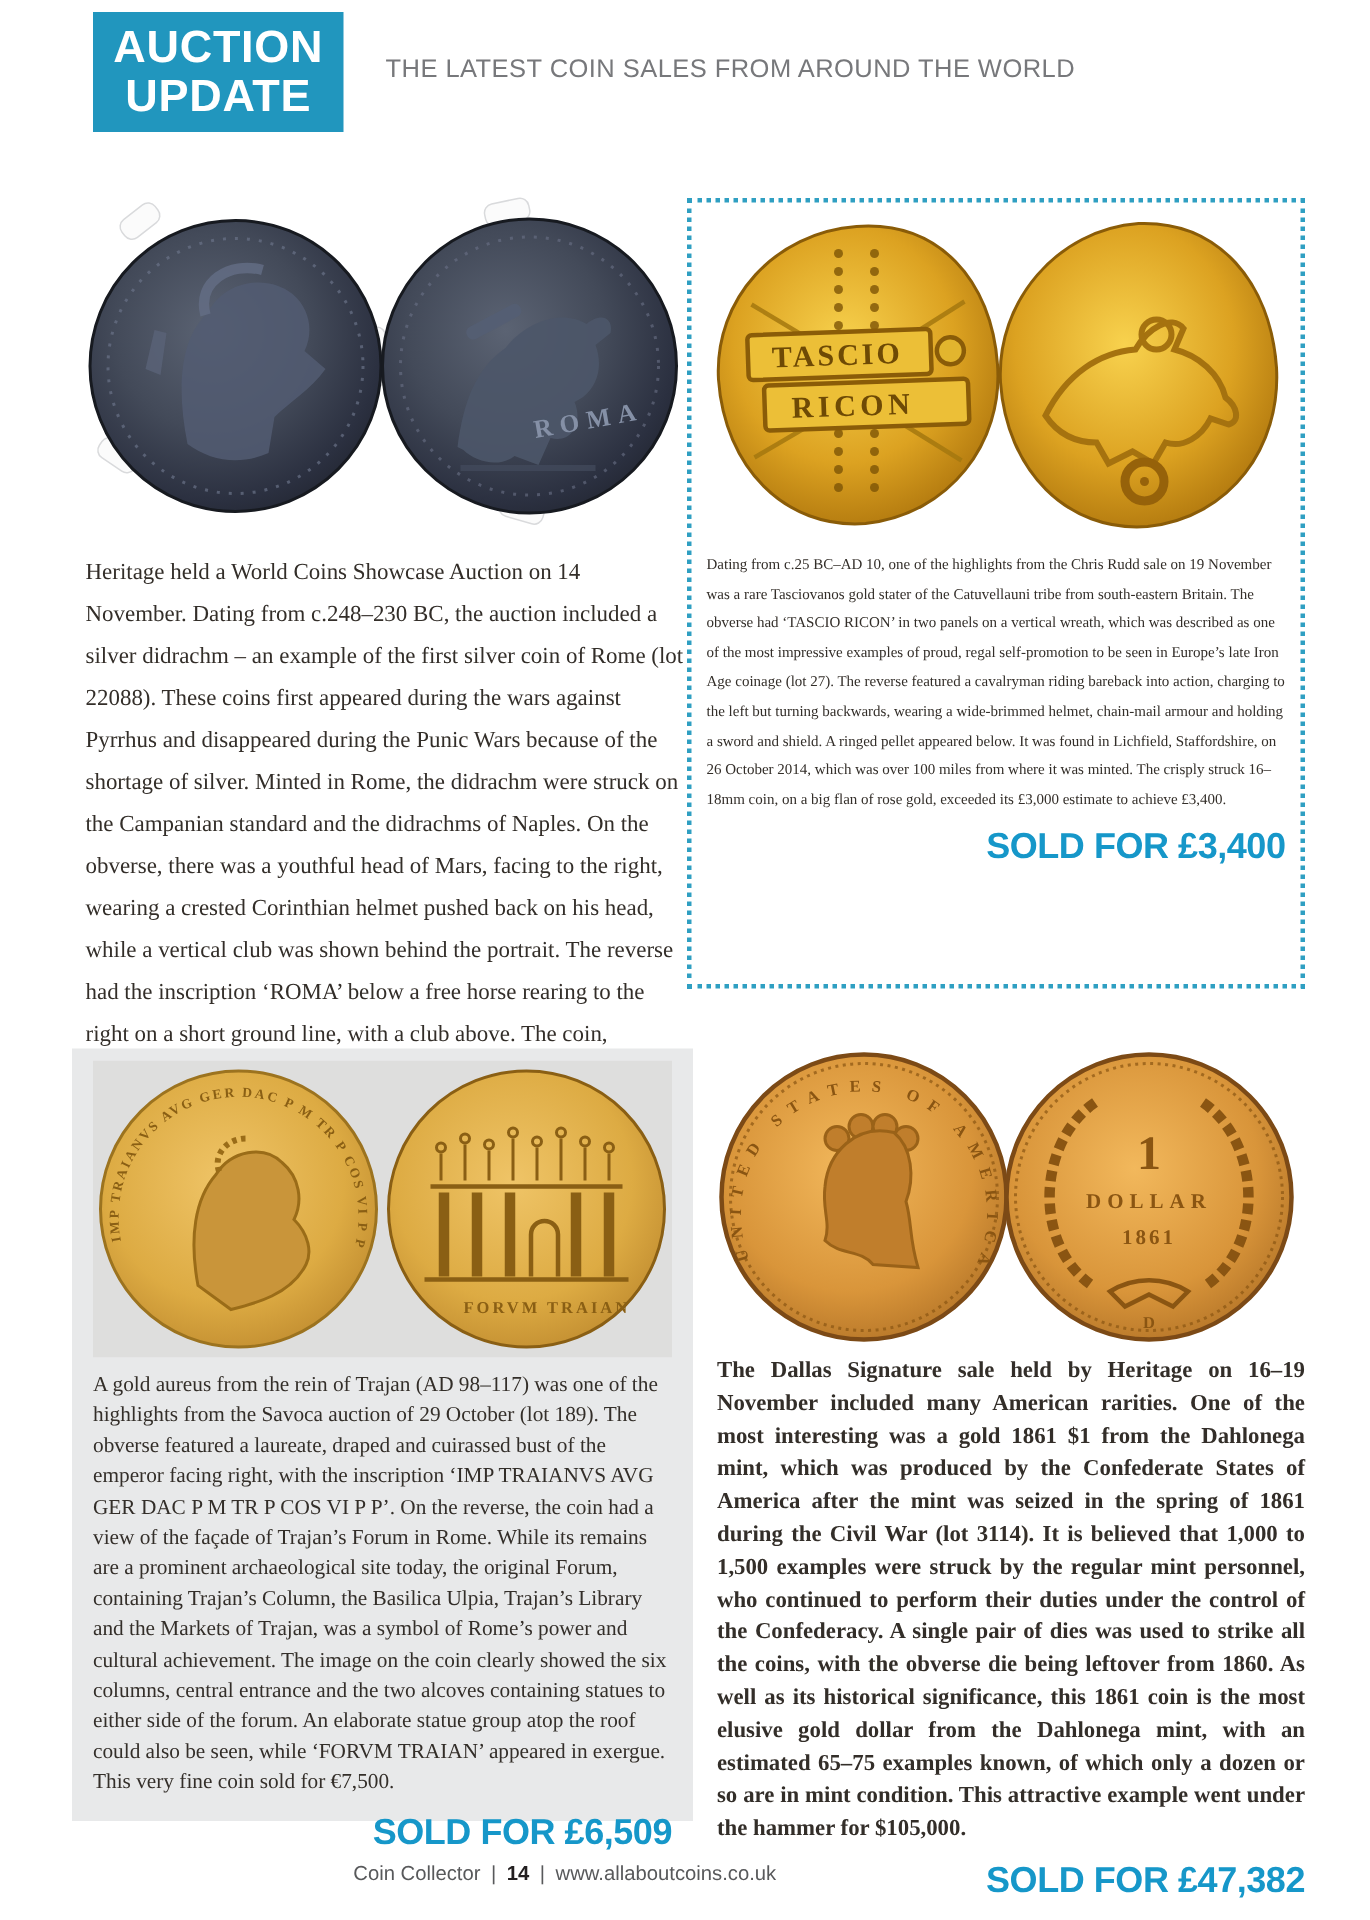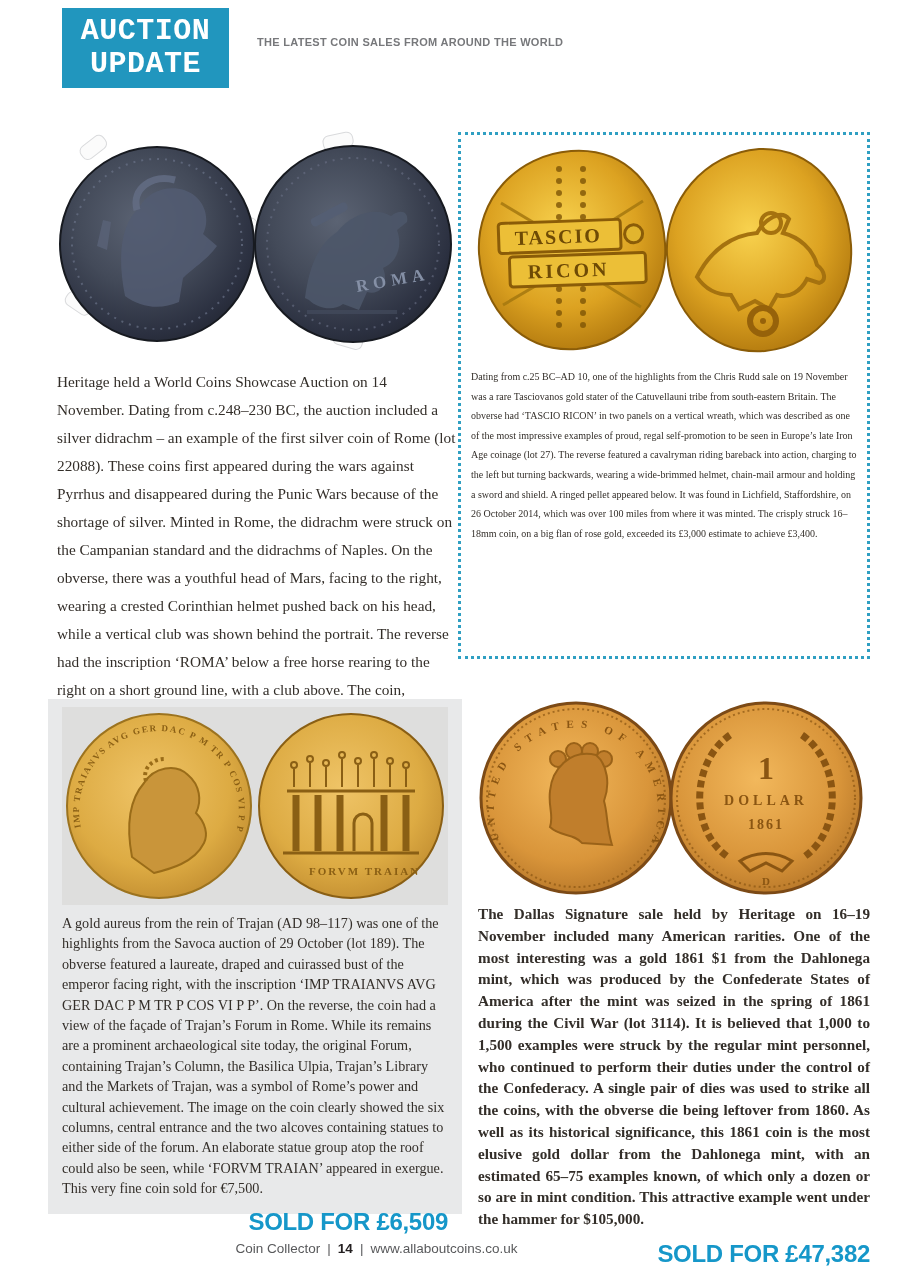--- a/index.html
+++ b/index.html
@@ -1,24 +1,24 @@
 <!DOCTYPE html>
 <html><head>
 <meta charset="utf-8">
 <style>
   html,body{margin:0;padding:0;background:#ffffff;}
   .page{position:relative;width:913px;height:1280px;background:#ffffff;overflow:hidden;
         font-family:"Liberation Serif",serif;}
   
   .logo{position:absolute;left:62px;top:8px;width:167px;height:80px;background:#2196be;
         display:flex;flex-direction:column;justify-content:center;align-items:center;}
-  .logo span{color:#ffffff;font-family:Liberation Mono, monospace;font-weight:bold;
+  .logo span{color:#ffffff;font-family:Liberation Sans, sans-serif;font-weight:bold;
         font-size:30px;line-height:33px;letter-spacing:.5px;text-align:right;}
   .page-title{position:absolute;left:257px;top:36px;font-family:"Liberation Sans",sans-serif;
-        font-weight:bold;font-size:11px;color:#77787b;letter-spacing:.3px;}
+        font-weight:normal;font-size:17px;color:#77787b;letter-spacing:.3px;}
   
   .article{position:absolute;}
   .art1{left:57px;top:126px;width:400px;}
   .art2{left:458px;top:132px;width:412px;height:527px;border:3px dotted #2f9fc2;
         box-sizing:border-box;padding:8px 10px 0 10px;}
   .art3{left:48px;top:699px;width:414px;height:515px;background:#e8e9ea;
         box-sizing:border-box;padding:8px 14px 0 14px;}
   .art4{left:478px;top:693px;width:392px;}
   .coin-photo{display:block;width:100%;}
   .body-text{color:#332e29;text-align:left;}
@@ -140,20 +140,21 @@
 
       <g>
         <path d="M288,6 C342,4 376,46 380,102 C383,154 350,202 294,208 C240,212 200,170 196,112 C193,58 234,10 288,6 Z" fill="url(#g-gold)" stroke="#8a5c08" stroke-width="2"></path>
         <path d="M226,134 C240,106 262,92 286,90 C294,76 310,66 318,76 L312,90 C328,94 342,106 346,122 C354,128 356,138 348,140 L336,136 C330,148 318,156 306,152 L298,166 L284,158 L268,166 L260,152 C246,152 234,146 226,134 Z" fill="none" stroke="#a5720f" stroke-width="4"></path>
         <circle cx="300" cy="80" r="10" fill="none" stroke="#a5720f" stroke-width="4"></circle>
         <circle cx="292" cy="178" r="13" fill="none" stroke="#96620a" stroke-width="6"></circle>
         <circle cx="292" cy="178" r="3" fill="#96620a"></circle>
       </g>
     </svg>
     <div class="body-text">Dating from c.25 BC–AD 10, one of the highlights from the Chris Rudd sale on 19 November was a rare Tasciovanos gold stater of the Catuvellauni tribe from south-eastern Britain. The obverse had ‘TASCIO RICON’ in two panels on a vertical wreath, which was described as one of the most impressive examples of proud, regal self-promotion to be seen in Europe’s late Iron Age coinage (lot 27). The reverse featured a cavalryman riding bareback into action, charging to the left but turning backwards, wearing a wide-brimmed helmet, chain-mail armour and holding a sword and shield. A ringed pellet appeared below. It was found in Lichfield, Staffordshire, on 26 October 2014, which was over 100 miles from where it was minted. The crisply struck 16–18mm coin, on a big flan of rose gold, exceeded its £3,000 estimate to achieve £3,400.</div>
+    <div class="sold">SOLD FOR £3,400</div>
   </div>
 
   <div class="article art3">
     <svg class="coin-photo" width="386" height="198" viewBox="0 0 386 198">
       <defs>
         <radialGradient id="g-aureus" cx="45%" cy="40%" r="72%">
           <stop offset="0%" stop-color="#efc467"></stop>
             <stop offset="60%" stop-color="#ddab43"></stop>
           <stop offset="100%" stop-color="#b8832a"></stop>
         </radialGradient>

